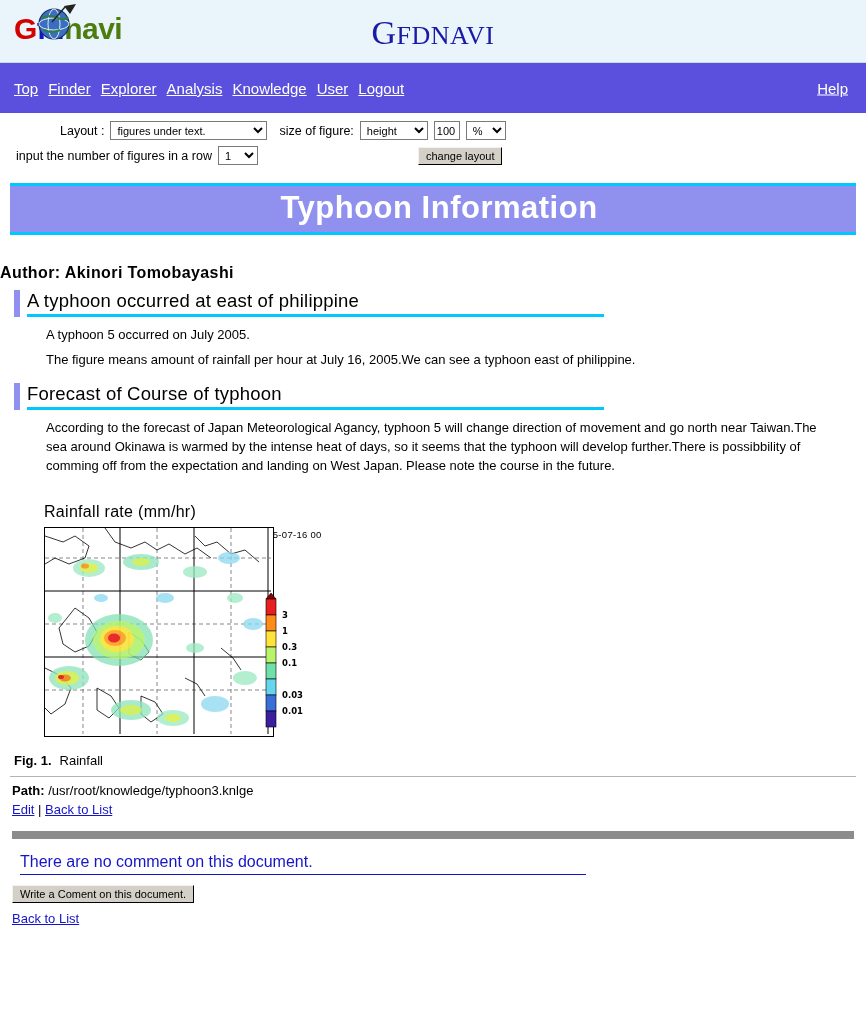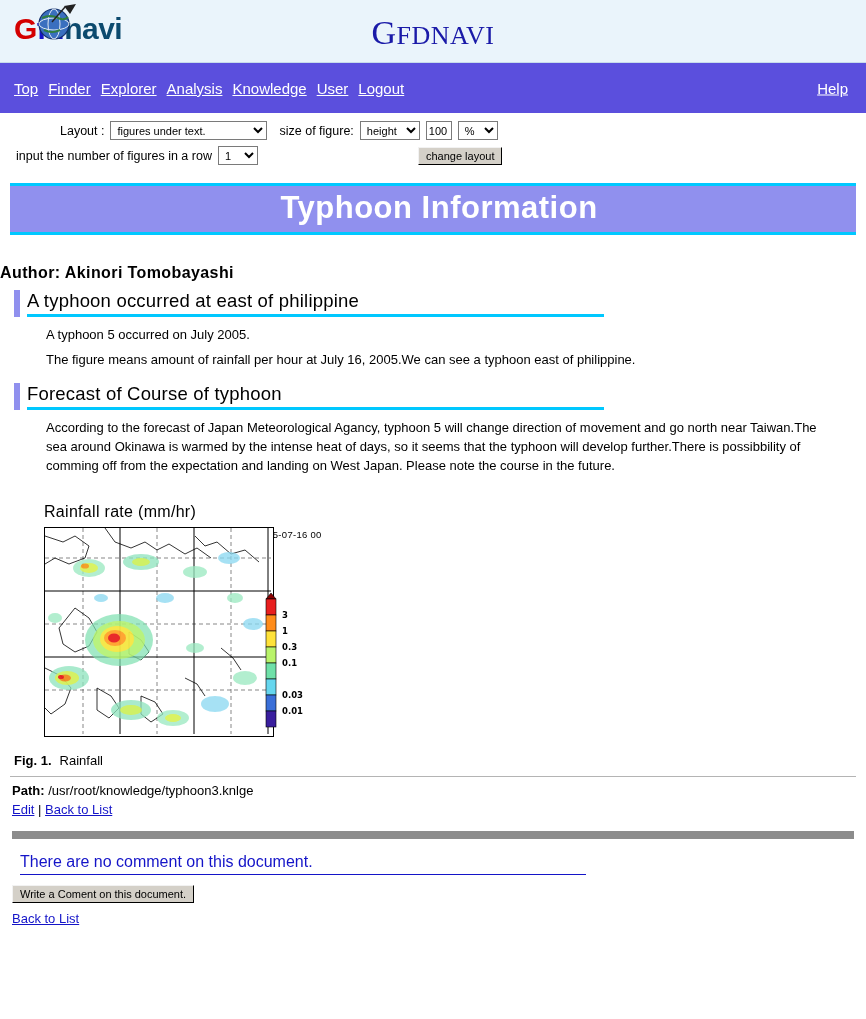--- a/index.html
+++ b/index.html
@@ -27,21 +27,21 @@
   .logo {
     position: absolute;
     left: 14px;
     top: 12px;
     font-size: 30px;
     font-weight: bold;
     letter-spacing: -0.5px;
   }
   .logo .g { color: #d40000; }
   .logo .f { color: #1414c8; }
-  .logo .d { color: #0c4a6e; }
+  .logo .d { color: #4d7c0f; }
   .logo-globe {
     position: absolute;
     left: 34px;
     top: 2px;
     width: 46px;
     height: 46px;
   }
   .site-title {
     position: absolute;
     left: 0;
@@ -97,21 +97,21 @@
   select, input[type=text] {
     font-family: "Liberation Sans", sans-serif;
     font-size: 11px;
     border: 1px solid #7a7a7a;
     background: #ffffff;
     box-sizing: border-box;
     height: 19px;
     padding: 0 2px;
   }
   .sel-layout { width: 157px; }
-  .sel-dim { width: 60px; }
+  .sel-dim { width: 68px; }
   .inp-size { width: 26px; }
   .sel-unit { width: 40px; }
   .sel-rows { width: 40px; }
   .btn {
     font-family: "Liberation Sans", sans-serif;
     font-size: 11px;
     border: 1px solid #000;
     border-top-color: #f2f2f2;
     border-left-color: #f2f2f2;
     background: #d4d0c8;

